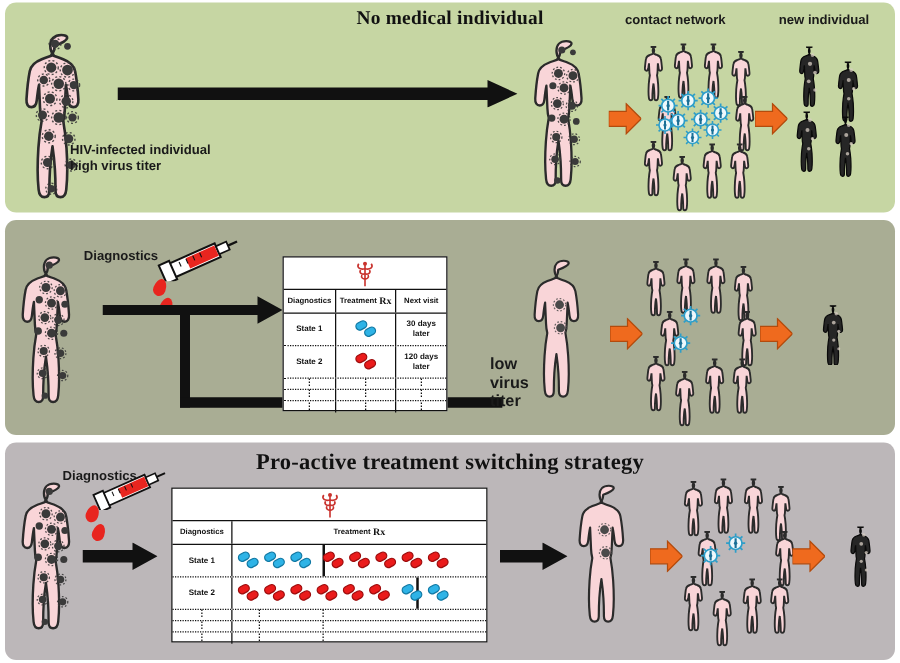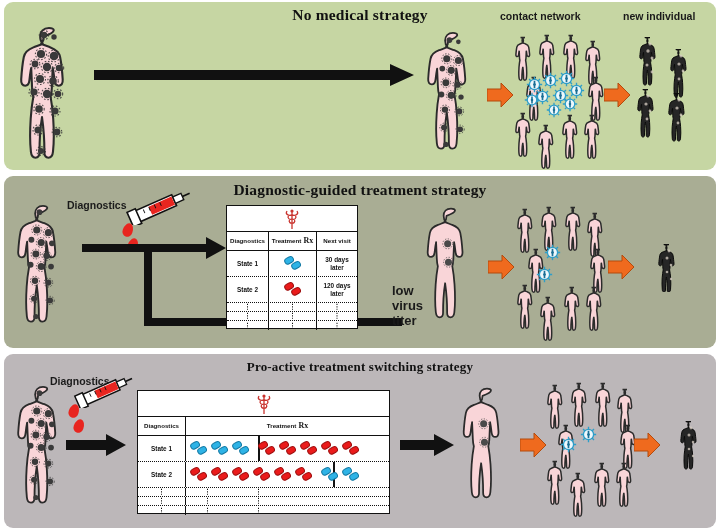--- a/index.html
+++ b/index.html
@@ -30,21 +30,21 @@
     position: absolute;
     left: 0; right: 0;
     text-align: center;
     font-family: "Liberation Serif", serif;
     font-weight: bold;
     color: #111;
     letter-spacing: .2px;
   }
   #panel-1 .panel-title { top: 4px;  font-size: 15.5px; }
   #panel-2 .panel-title { top: 5px;  font-size: 15.5px; }
-  #panel-3 .panel-title { top: 5px;  font-size: 13px; }
+  #panel-3 .panel-title { top: 5px;  font-size: 18px; }
 
   .small-label {
     position: absolute;
     font-family: "Liberation Sans", sans-serif;
     font-weight: bold;
     font-size: 10.5px;
     color: #1a1a1a;
     line-height: 1.25;
     white-space: pre-line;
   }
@@ -124,21 +124,21 @@
 
   
   .switch-div { position:absolute; width:1.6px; background:#111; top:0; bottom:0; }
 </style>
 </head>
 <body>
 
 <div class="figure">
 
   <div class="panel" id="panel-1" style="background: rgb(198, 214, 163);">
-    <div class="panel-title">No medical strategy</div>
+    <div class="panel-title">No medical individual</div>
 
     <div class="person" style="left:8px; top:22px; width:74px; height:145px;">
       <svg viewBox="0 0 74 145">
         <g>
           <path d="M37 4c-5.6 0-8.8 3.6-8.8 8.6 0 3.2 1.2 5.8 2.6 7.2-3 1.4-6.4 2.4-9.4 3.6-5.2 2-8.6 4.6-9.6 9.6-1.1 5.6-2.2 16-2.6 22.4-.3 4.2 1.4 6.3 4 6.3 2.4 0 3.8-1.7 4.2-5.3.5-4.6 1.1-9.2 1.8-12.4l.9 20.3c.1 3.3.5 6 1.2 8.6-1.1 6-2.1 14-2.6 21.6-.4 6.1-.6 12.8-.6 17.6 0 5.2.3 10.6.8 15.6.4 4.2 1.9 6 4.6 6 2.6 0 4-1.7 4-5.1 0-5 .1-11.5.5-17.4.4-6.4 1.2-13.3 2-18.1.7 4.8 1.5 11.7 1.9 18.1.4 5.9.5 12.4.5 17.4 0 3.4 1.4 5.1 4 5.1 2.7 0 4.2-1.8 4.6-6 .5-5 .8-10.4.8-15.6 0-4.8-.2-11.5-.6-17.6-.5-7.6-1.5-15.6-2.6-21.6.7-2.6 1.1-5.3 1.2-8.6l.9-20.3c.7 3.2 1.3 7.8 1.8 12.4.4 3.6 1.8 5.3 4.2 5.3 2.6 0 4.3-2.1 4-6.3-.4-6.4-1.5-16.8-2.6-22.4-1-5-4.4-7.6-9.6-9.6-3-1.2-6.4-2.2-9.4-3.6 1.4-1.4 2.6-4 2.6-7.2C45.8 7.6 42.6 4 37 4z" fill="#f9d5d8" stroke="#2b2b2b" stroke-width="2.1" stroke-linejoin="round"></path>
         </g>
         <g fill="#3a3a3a">
           <circle cx="32" cy="11" r="3.3"></circle>
             <circle cx="42" cy="13" r="2.7"></circle>
           <circle cx="29" cy="30" r="4.1"></circle>
@@ -171,20 +171,22 @@
           <circle cx="45" cy="108" r="4.8" stroke-dasharray="1.6 1.8"></circle>
           <circle cx="29" cy="127" r="4.4" stroke-dasharray="1.6 1.8"></circle>
           <circle cx="23" cy="40" r="4.8" stroke-dasharray="1.6 1.8"></circle>
           <circle cx="47" cy="44" r="4.7" stroke-dasharray="1.6 1.8"></circle>
           <circle cx="32" cy="11" r="4.7" stroke-dasharray="1.6 1.8"></circle>
           <circle cx="46" cy="70" r="4.7" stroke-dasharray="1.6 1.8"></circle>
         </g>
       </svg>
     </div>
 
+    <div class="small-label" style="left:52px; top:112px;">HIV-infected individual
+high virus titer</div>
 
     <div class="arrow-black" style="left:90px; top:62px; width:320px; height:22px;">
       <svg viewBox="0 0 320 22" preserveAspectRatio="none">
         <path d="M0 6 L296 6 L296 0 L320 11 L296 22 L296 16 L0 16 Z" fill="#111"></path>
       </svg>
     </div>
 
     <div class="person" style="left:416px; top:26px; width:66px; height:132px;">
       <svg viewBox="0 0 74 145">
         <path d="M37 4c-5.6 0-8.8 3.6-8.8 8.6 0 3.2 1.2 5.8 2.6 7.2-3 1.4-6.4 2.4-9.4 3.6-5.2 2-8.6 4.6-9.6 9.6-1.1 5.6-2.2 16-2.6 22.4-.3 4.2 1.4 6.3 4 6.3 2.4 0 3.8-1.7 4.2-5.3.5-4.6 1.1-9.2 1.8-12.4l.9 20.3c.1 3.3.5 6 1.2 8.6-1.1 6-2.1 14-2.6 21.6-.4 6.1-.6 12.8-.6 17.6 0 5.2.3 10.6.8 15.6.4 4.2 1.9 6 4.6 6 2.6 0 4-1.7 4-5.1 0-5 .1-11.5.5-17.4.4-6.4 1.2-13.3 2-18.1.7 4.8 1.5 11.7 1.9 18.1.4 5.9.5 12.4.5 17.4 0 3.4 1.4 5.1 4 5.1 2.7 0 4.2-1.8 4.6-6 .5-5 .8-10.4.8-15.6 0-4.8-.2-11.5-.6-17.6-.5-7.6-1.5-15.6-2.6-21.6.7-2.6 1.1-5.3 1.2-8.6l.9-20.3c.7 3.2 1.3 7.8 1.8 12.4.4 3.6 1.8 5.3 4.2 5.3 2.6 0 4.3-2.1 4-6.3-.4-6.4-1.5-16.8-2.6-22.4-1-5-4.4-7.6-9.6-9.6-3-1.2-6.4-2.2-9.4-3.6 1.4-1.4 2.6-4 2.6-7.2C45.8 7.6 42.6 4 37 4z" fill="#f9d5d8" stroke="#2b2b2b" stroke-width="2.1" stroke-linejoin="round"></path>
@@ -443,21 +445,20 @@
           <circle cx="45" cy="66" r="1.5"></circle>
             <circle cx="43" cy="74" r="1.6"></circle>
             <circle cx="47" cy="81" r="1.4"></circle>
           <circle cx="44" cy="89" r="1.4"></circle>
         </g>
       </svg>
     </div>
   </div>
 
   <div class="panel" id="panel-2" style="background: rgb(169, 173, 148);">
-    <div class="panel-title">Diagnostic-guided treatment strategy</div>
 
     <div class="person" style="left:6px; top:26px; width:66px; height:130px;">
       <svg viewBox="0 0 74 145">
         <path d="M37 4c-5.6 0-8.8 3.6-8.8 8.6 0 3.2 1.2 5.8 2.6 7.2-3 1.4-6.4 2.4-9.4 3.6-5.2 2-8.6 4.6-9.6 9.6-1.1 5.6-2.2 16-2.6 22.4-.3 4.2 1.4 6.3 4 6.3 2.4 0 3.8-1.7 4.2-5.3.5-4.6 1.1-9.2 1.8-12.4l.9 20.3c.1 3.3.5 6 1.2 8.6-1.1 6-2.1 14-2.6 21.6-.4 6.1-.6 12.8-.6 17.6 0 5.2.3 10.6.8 15.6.4 4.2 1.9 6 4.6 6 2.6 0 4-1.7 4-5.1 0-5 .1-11.5.5-17.4.4-6.4 1.2-13.3 2-18.1.7 4.8 1.5 11.7 1.9 18.1.4 5.9.5 12.4.5 17.4 0 3.4 1.4 5.1 4 5.1 2.7 0 4.2-1.8 4.6-6 .5-5 .8-10.4.8-15.6 0-4.8-.2-11.5-.6-17.6-.5-7.6-1.5-15.6-2.6-21.6.7-2.6 1.1-5.3 1.2-8.6l.9-20.3c.7 3.2 1.3 7.8 1.8 12.4.4 3.6 1.8 5.3 4.2 5.3 2.6 0 4.3-2.1 4-6.3-.4-6.4-1.5-16.8-2.6-22.4-1-5-4.4-7.6-9.6-9.6-3-1.2-6.4-2.2-9.4-3.6 1.4-1.4 2.6-4 2.6-7.2C45.8 7.6 42.6 4 37 4z" fill="#f9d5d8" stroke="#2b2b2b" stroke-width="2.1" stroke-linejoin="round"></path>
         <g fill="#3a3a3a">
           <circle cx="33" cy="11" r="3.2"></circle>
             <circle cx="30" cy="31" r="4.0"></circle>
             <circle cx="43" cy="34" r="4.0"></circle>
           <circle cx="24" cy="42" r="3.3"></circle>
             <circle cx="35" cy="45" r="4.0"></circle>

